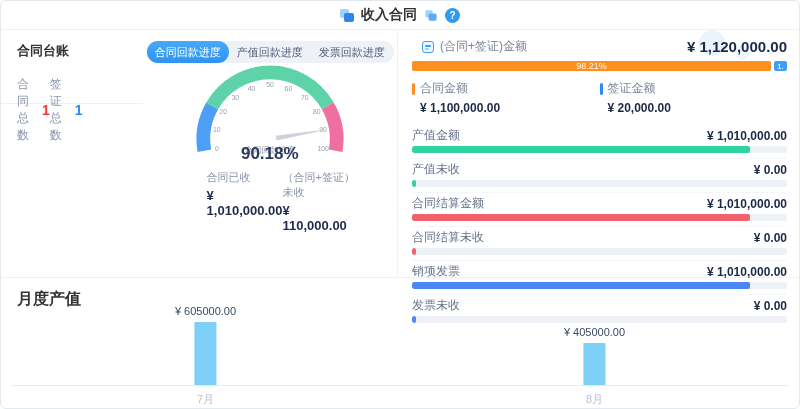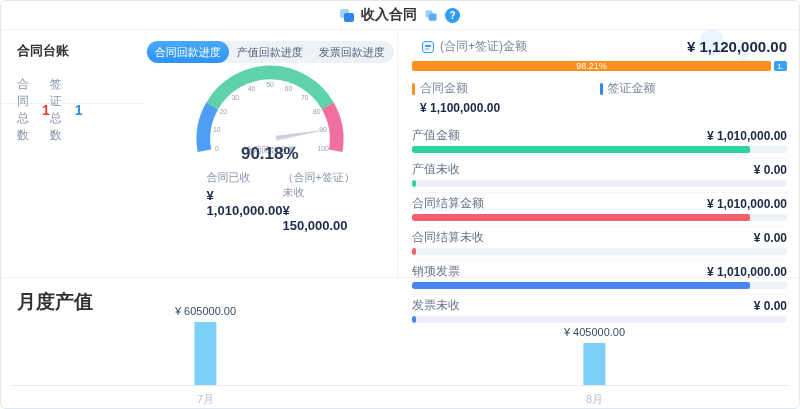--- a/index.html
+++ b/index.html
@@ -55,21 +55,21 @@
   .metrics{margin-top:10px;position:relative;z-index:1;}
   .mgroup{padding:2px 0 5px;border-bottom:1px solid #f4f6fa;}
   .mgroup:last-child{border-bottom:none;}
   .mhead{display:flex;justify-content:space-between;align-items:center;height:17px;}
   .mlabel{font-size:12px;color:#67738c;}
   .mvalue{font-size:12px;font-weight:bold;color:#1b2947;}
   .mtrack{height:7px;background:#eef1f6;border-radius:2px;margin-top:2px;overflow:hidden;}
   .mfill{height:100%;border-radius:2px;}
   
   .bottom{flex:1;border-top:1px solid #eef1f5;position:relative;padding:11px 16px 0;min-height:0;}
-  .btitle{font-size:19px;font-weight:bold;color:#333;}
+  .btitle{font-size:16px;font-weight:bold;color:#333;}
   .chart{position:absolute;left:10px;right:10px;top:26px;bottom:22px;border-bottom:1px solid #e7ebf2;}
   .bgroup{position:absolute;bottom:0;transform:translateX(-50%);text-align:center;}
   .bval{font-size:11px;color:#3c4a63;margin-bottom:5px;white-space:nowrap;}
   .bbar{width:22px;margin:0 auto;}
   .bmonth{position:absolute;top:calc(100% + 7px);left:50%;transform:translateX(-50%);font-size:11px;color:#b9c0d3;white-space:nowrap;}
 </style>
 </head>
 <body>
 
 <div class="page">
@@ -127,21 +127,21 @@
             <text x="110" y="105" text-anchor="middle" font-size="8" fill="#8d97aa">合同回款进度</text>
           </svg>
         <div class="gval">90.18%</div>
         <div class="gfoot" id="gfoot">
             <div class="gf">
               <div class="l">合同已收</div>
               <div class="v">¥ 1,010,000.00</div>
             </div>
             <div class="gf">
               <div class="l">（合同+签证）未收</div>
-              <div class="v">¥ 150,000.00</div>
+              <div class="v">¥ 110,000.00</div>
             </div>
           </div>
       </div>
     </div>
 
     <div class="right">
       <span class="deco d1"></span>
       <span class="deco d2"></span>
       <div class="srow">
         <span class="slabel">
@@ -160,20 +160,21 @@
               <span class="lmark" style="background: rgb(255, 143, 31);"></span>
               <span>合同金额</span>
             </div>
             <div class="lval">¥ 1,100,000.00</div>
           </div>
           <div class="litem">
             <div class="lhead">
               <span class="lmark" style="background: rgb(42, 140, 240);"></span>
               <span>签证金额</span>
             </div>
+            <div class="lval">¥ 20,000.00</div>
           </div>
         </div>
       <div class="metrics" id="metrics">
           <div class="mgroup">
             <div class="mhead">
               <span class="mlabel">产值金额</span>
               <span class="mvalue">¥ 1,010,000.00</span>
             </div>
             <div class="mtrack">
               <div class="mfill" style="width: 90%; background: rgb(47, 211, 162);"></div>

